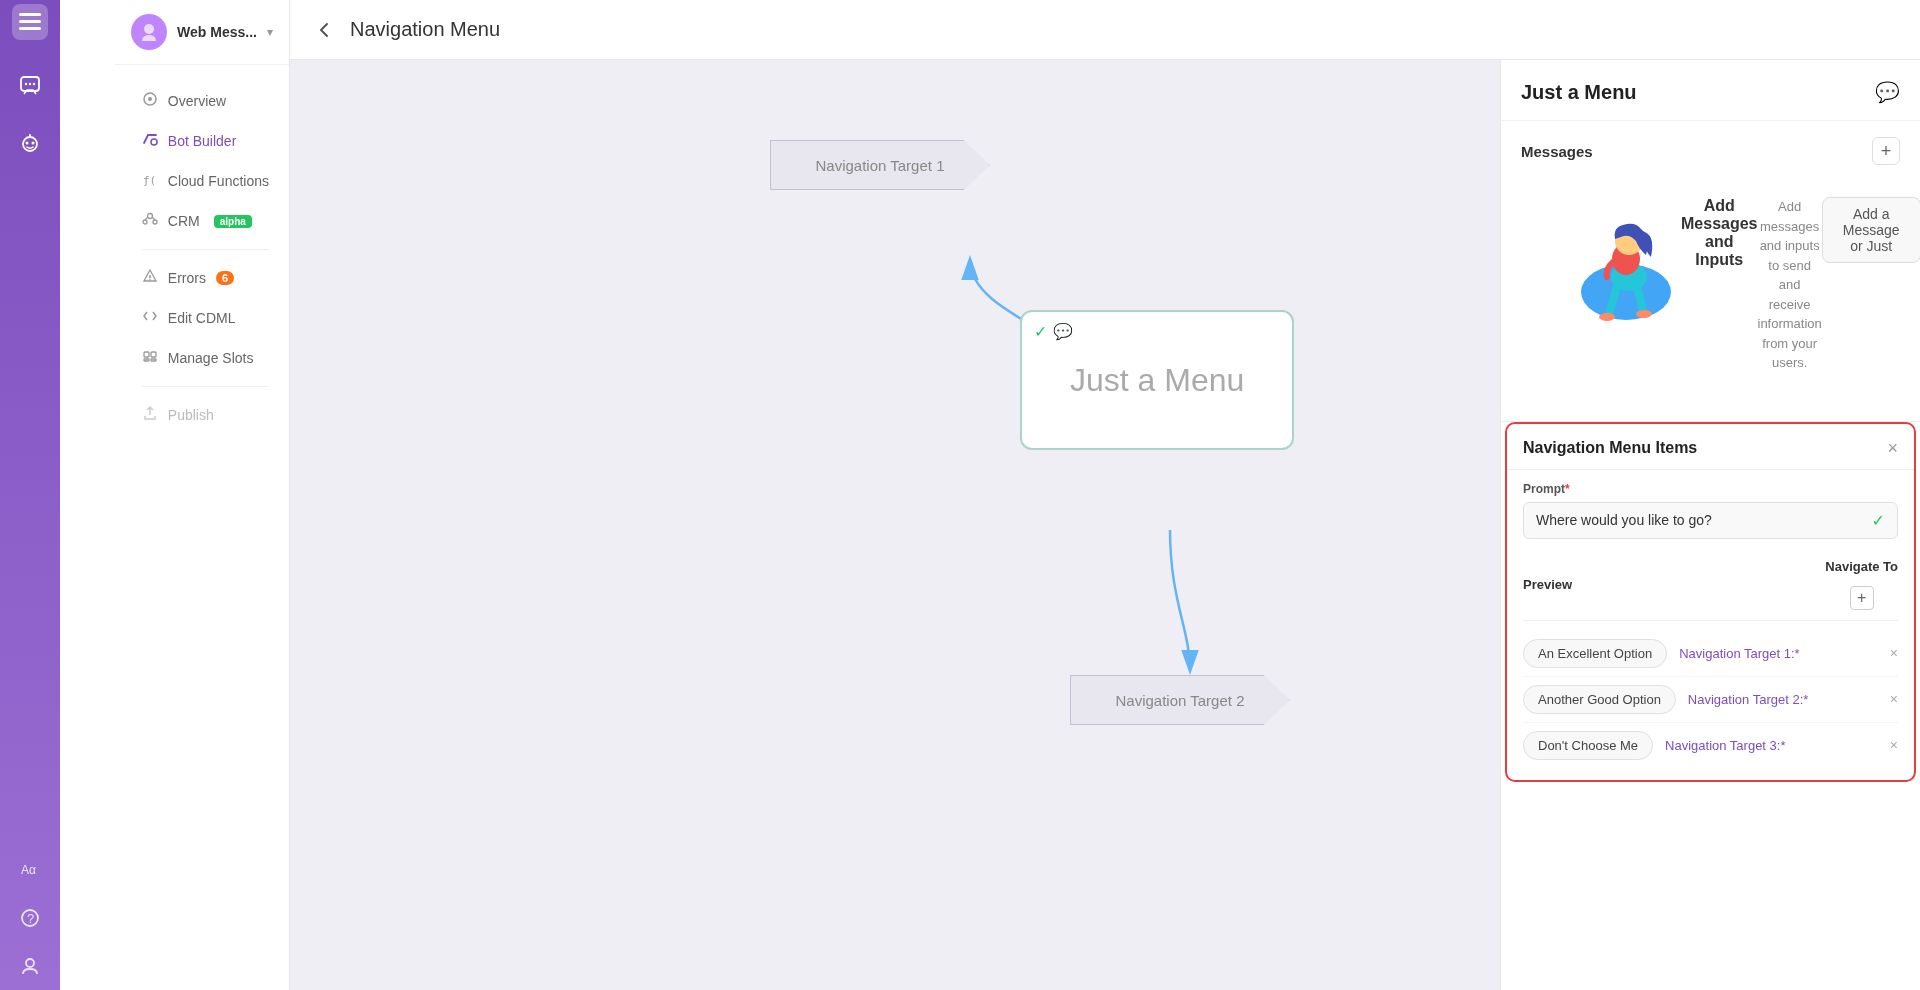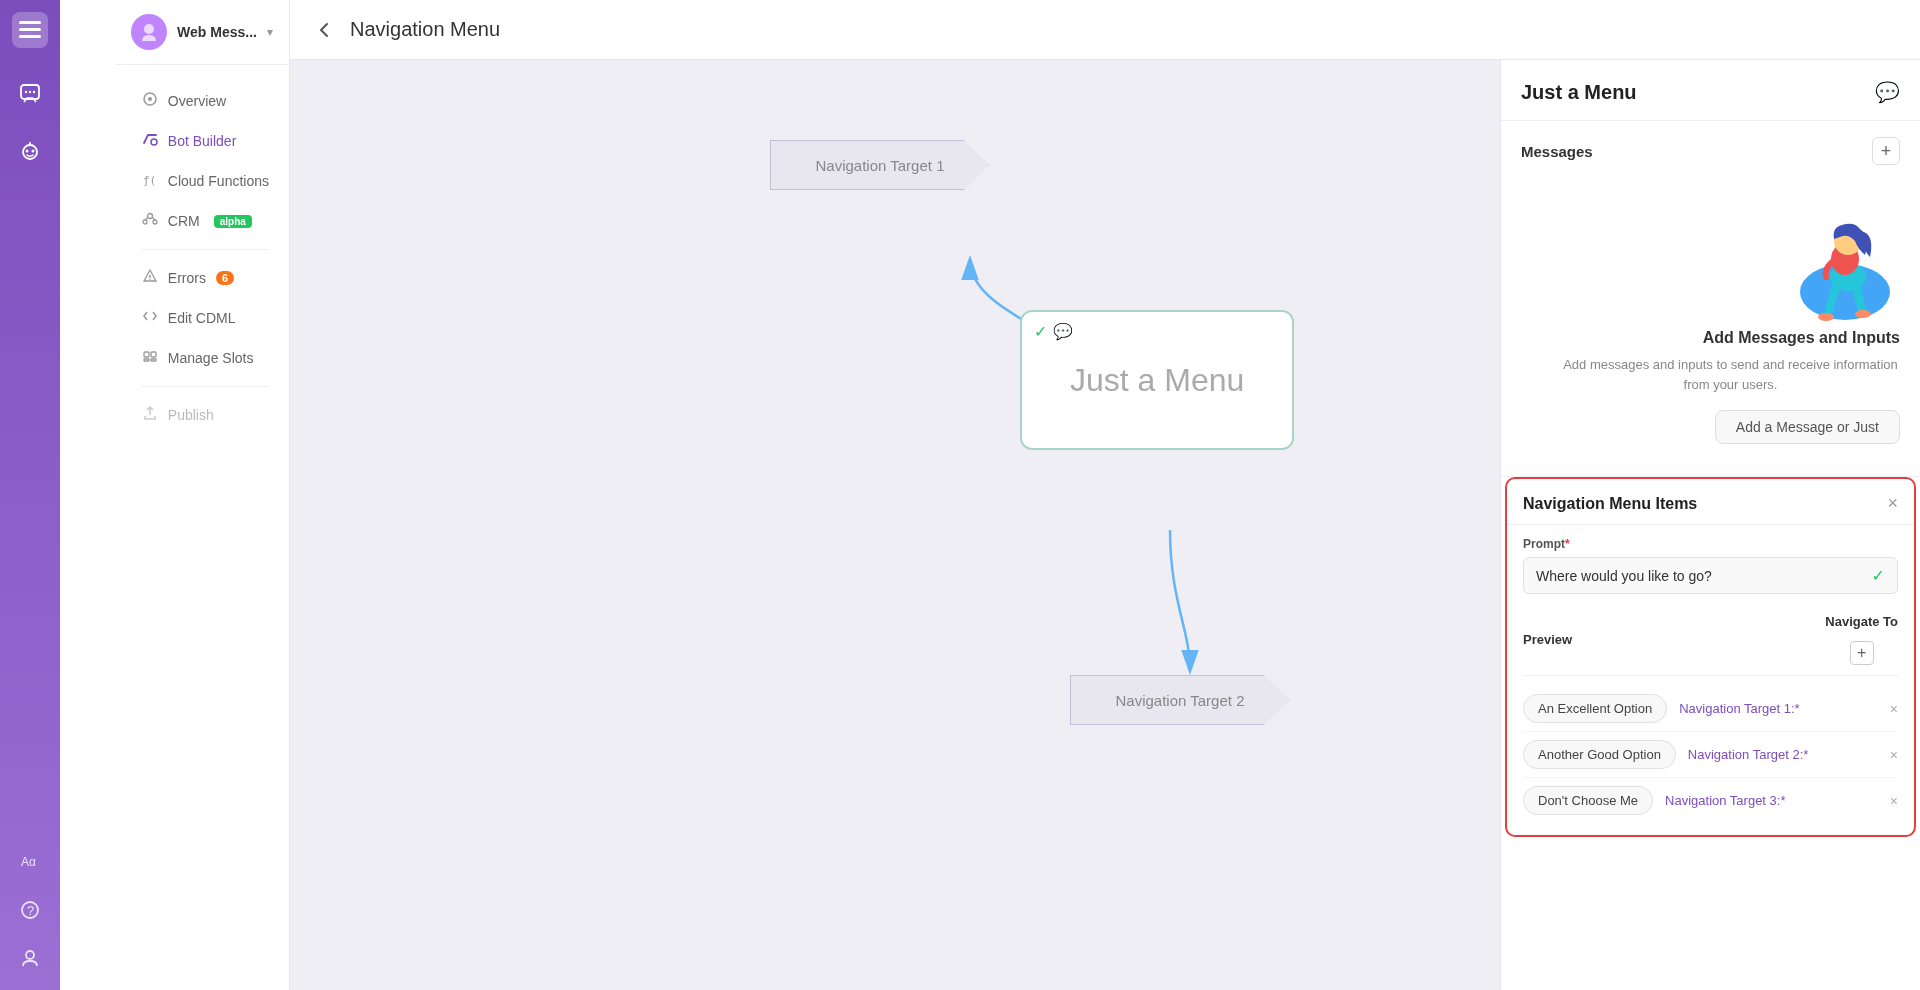--- a/index.html
+++ b/index.html
@@ -5,21 +5,21 @@
     * { box-sizing: border-box; margin: 0; padding: 0; }
     body { font-family: -apple-system, BlinkMacSystemFont, 'Segoe UI', sans-serif; background: #f0eef5; width: 1920px; height: 990px; overflow: hidden; display: flex; }
 
     
     .icon-bar {
       width: 60px;
       background: linear-gradient(180deg, #7c4dbd 0%, #9b6fd4 100%);
       display: flex;
       flex-direction: column;
       align-items: center;
-      padding: 12px 0;
+      padding: 4px 0;
       gap: 18px;
       flex-shrink: 0;
     }
     .icon-bar-logo {
       width: 36px; height: 36px;
       background: rgba(255,255,255,0.25);
       border-radius: 8px;
       display: flex; align-items: center; justify-content: center;
       color: white; font-size: 18px; margin-bottom: 8px;
     }
@@ -189,21 +189,21 @@
       display: flex; align-items: center; justify-content: space-between;
       font-size: 15px; font-weight: 600; color: #333; margin-bottom: 16px;
     }
     .add-btn {
       width: 28px; height: 28px;
       border: 1.5px solid #ddd; border-radius: 6px;
       display: flex; align-items: center; justify-content: center;
       color: #666; cursor: pointer; font-size: 18px; font-weight: 300;
     }
     .illustration {
-      display: flex; flex-direction: column; align-items: flex-end; padding: 16px 0; margin-left: 40px;
+      display: flex; flex-direction: row; align-items: flex-start; padding: 16px 0; margin-left: 40px;
     }
     .illustration-figure {
       width: 120px; height: 120px;
       position: relative; margin-bottom: 12px;
     }
     .illustration-title {
       font-size: 16px; font-weight: 600; color: #333; margin-bottom: 8px; text-align: center;
     }
     .illustration-subtitle {
       font-size: 13px; color: #888; text-align: center; line-height: 1.5; margin-bottom: 16px;

